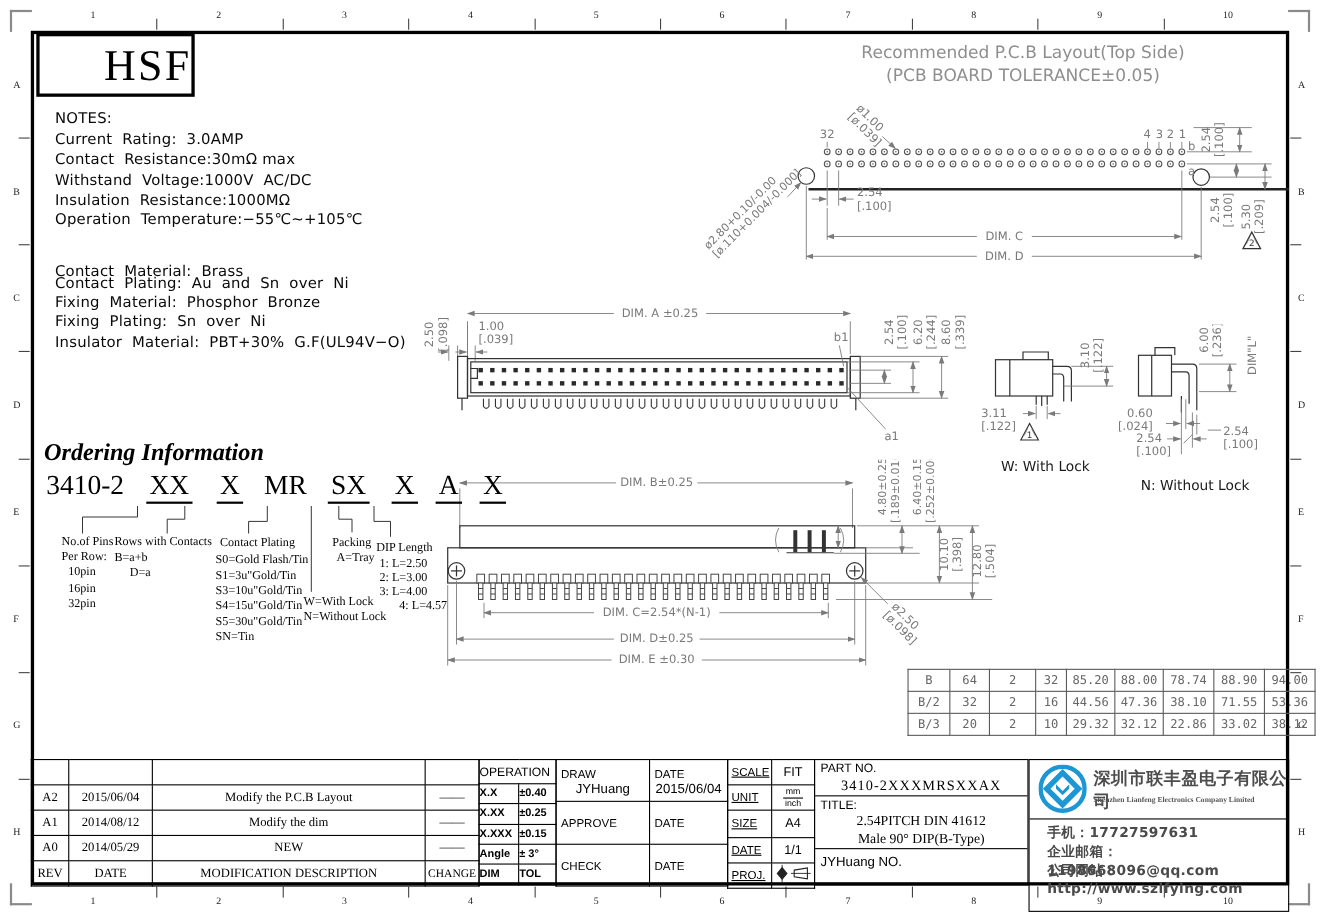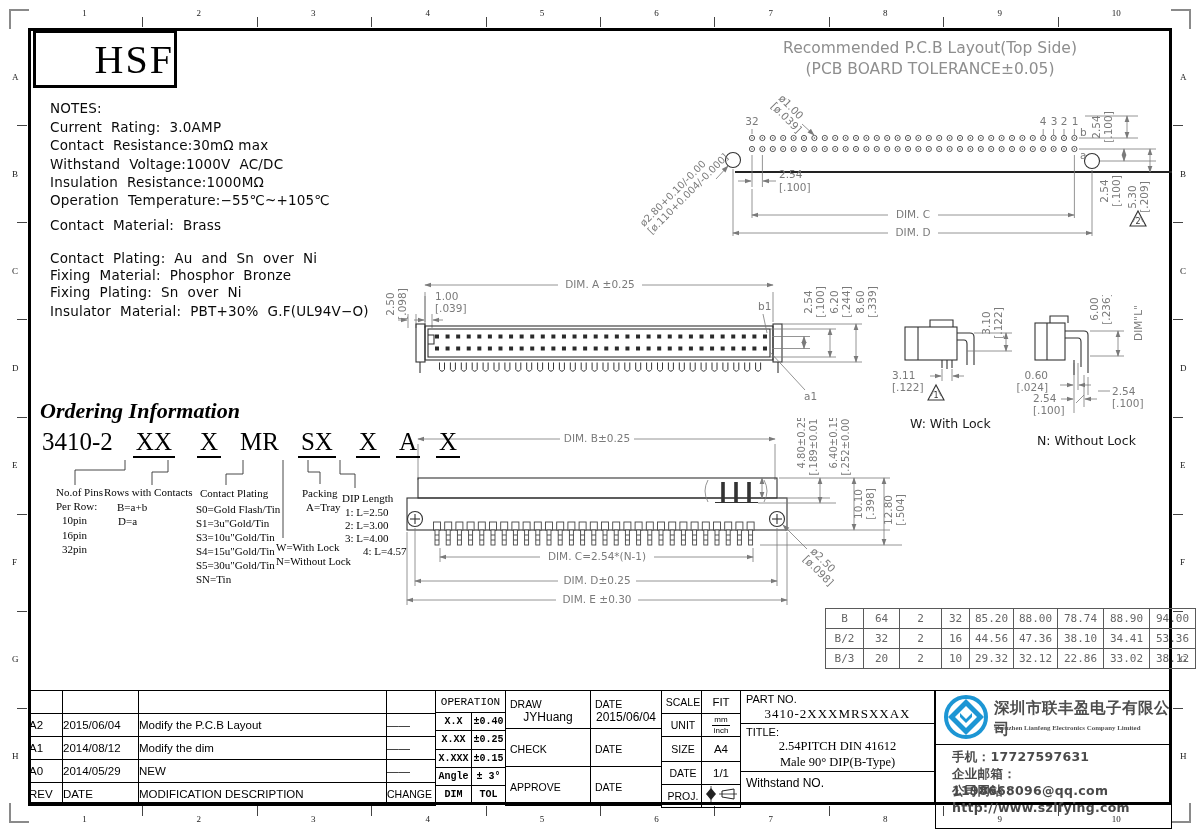--- a/index.html
+++ b/index.html
@@ -43,27 +43,27 @@
   #ordcode .cd{margin:0 8px;padding:0 3px;}
   #ordcode .u{border-bottom:2px solid #000;}
   .ordlab{position:absolute;font-family:"Liberation Serif",serif;font-size:11px;color:#050505;white-space:nowrap;}
   
   #spectable{position:absolute;left:825px;top:608px;border-collapse:collapse;table-layout:fixed;}
   #spectable td{border:1px solid #5a5a5a;height:19px;text-align:center;
     font-family:"DejaVu Sans Mono",monospace;font-size:11px;color:#666;padding:0;overflow:hidden;}
   
   .tb{position:absolute;border-collapse:collapse;table-layout:fixed;}
   .tb td{border:1px solid #000;padding:0;vertical-align:middle;overflow:hidden;}
-  #revtable td{font-size:11.5px;text-align:left;font-family:Liberation Sans, sans-serif;}
-  #toltable td{font-size:10px;font-weight:bold;text-align:center;font-family:Liberation Mono, monospace;}
+  #revtable td{font-size:11.5px;text-align:center;font-family:Liberation Serif, serif;}
+  #toltable td{font-size:10px;font-weight:bold;font-family:Liberation Sans, sans-serif;}
   #signtable td{font-family:"Liberation Sans",sans-serif;}
   .celllab{display:block;font-size:10.5px;padding:2px 0 0 4px;text-align:left;}
   .cellval{display:block;font-size:12px;text-align:center;}
   #scaletable td{font-family:"Liberation Sans",sans-serif;}
-  .sclab{font-size:10.5px;padding-left:3px;text-align:center;display:block;}
+  .sclab{font-size:10.5px;padding-left:3px;text-align:left;display:block;text-decoration:underline;}
   .scval{font-size:11.5px;text-align:center;display:block;}
   .unitstack{display:flex;flex-direction:column;align-items:center;line-height:8px;font-size:8px;}
   .unitstack .ul{width:18px;border-top:1px solid #000;margin:1px 0;}
   
   #partblock{position:absolute;left:740px;top:690px;width:195px;height:115px;border:1px solid #000;box-sizing:border-box;}
   .pbrow{position:relative;box-sizing:border-box;border-bottom:1px solid #000;}
   .pblab{position:absolute;left:5px;top:2px;font-size:11px;font-family:"Liberation Sans",sans-serif;}
   .pbval{position:absolute;width:100%;text-align:center;font-family:"Liberation Serif",serif;}
   
   #company{position:absolute;left:935px;top:690px;width:237px;height:139px;border:1px solid #000;box-sizing:border-box;}
@@ -156,21 +156,21 @@
   <div id="hsfbox">
     <span>HSF</span>
   </div>
 
   <span class="noteline" style="left:50px;top:100px;">NOTES:</span>
   <span class="noteline" style="left:50px;top:119px;">Current  Rating:  3.0AMP</span>
   <span class="noteline" style="left:50px;top:137px;">Contact  Resistance:30mΩ max</span>
   <span class="noteline" style="left:50px;top:156px;">Withstand  Voltage:1000V  AC/DC</span>
   <span class="noteline" style="left:50px;top:174px;">Insulation  Resistance:1000MΩ</span>
   <span class="noteline" style="left:50px;top:192px;">Operation  Temperature:−55℃~+105℃</span>
-  <span class="noteline" style="left:50px;top:217px;">Contact  Material:  Brass</span>
+  <span class="noteline" style="left:50px;top:239px;">Contact  Material:  Brass</span>
   <span class="noteline" style="left:50px;top:250px;">Contact  Plating:  Au  and  Sn  over  Ni</span>
   <span class="noteline" style="left:50px;top:267px;">Fixing  Material:  Phosphor  Bronze</span>
   <span class="noteline" style="left:50px;top:284px;">Fixing  Plating:  Sn  over  Ni</span>
   <span class="noteline" style="left:50px;top:303px;">Insulator  Material:  PBT+30%  G.F(UL94V−O)</span>
 
   <div id="pcbtitle">
     <div>Recommended  P.C.B  Layout(Top Side)</div>
     <div>(PCB  BOARD  TOLERANCE±0.05)</div>
   </div>
 
@@ -685,21 +685,21 @@
     <polyline points="243,8 243,86" class="ol" style="stroke-width:0.9"></polyline>
     <polyline points="268,8 268,20 280,20 280,32" class="ol" style="stroke-width:0.9"></polyline>
     <polyline points="300,8 300,22 315,22 315,36" class="ol" style="stroke-width:0.9"></polyline>
   </svg>
   <span class="ordlab" style="left:56px;top:486px;">No.of Pins</span>
   <span class="ordlab" style="left:56px;top:500px;">Per Row:</span>
   <span class="ordlab" style="left:62px;top:514px;">10pin</span>
   <span class="ordlab" style="left:62px;top:529px;">16pin</span>
   <span class="ordlab" style="left:62px;top:543px;">32pin</span>
   <span class="ordlab" style="left:104px;top:486px;">Rows with Contacts</span>
-  <span class="ordlab" style="left:117px;top:501px;">B=a+b</span>
+  <span class="ordlab" style="left:104px;top:501px;">B=a+b</span>
   <span class="ordlab" style="left:118px;top:515px;">D=a</span>
   <span class="ordlab" style="left:200px;top:487px;">Contact Plating</span>
   <span class="ordlab" style="left:196px;top:503px;">S0=Gold Flash/Tin</span>
   <span class="ordlab" style="left:196px;top:517px;">S1=3u"Gold/Tin</span>
   <span class="ordlab" style="left:196px;top:531px;">S3=10u"Gold/Tin</span>
   <span class="ordlab" style="left:196px;top:545px;">S4=15u"Gold/Tin</span>
   <span class="ordlab" style="left:196px;top:559px;">S5=30u"Gold/Tin</span>
   <span class="ordlab" style="left:196px;top:573px;">SN=Tin</span>
   <span class="ordlab" style="left:276px;top:541px;">W=With Lock</span>
   <span class="ordlab" style="left:276px;top:555px;">N=Without Lock</span>
@@ -736,21 +736,21 @@
           <td>94.00</td>
         </tr>
     <tr>
       <td>B/2</td>
           <td>32</td>
           <td>2</td>
       <td>16</td>
           <td>44.56</td>
           <td>47.36</td>
       <td>38.10</td>
-          <td>34.41</td>
+          <td>71.55</td>
           <td>53.36</td>
         </tr>
     <tr>
       <td>B/3</td>
           <td>20</td>
           <td>2</td>
       <td>10</td>
           <td>29.32</td>
           <td>32.12</td>
       <td>22.86</td>
@@ -842,31 +842,31 @@
         <tr style="height:38px">
       <td>
             <span class="celllab">DRAW</span>
           <span class="cellval">JYHuang</span>
           </td>
       <td>
             <span class="celllab">DATE</span>
           <span class="cellval">2015/06/04</span>
           </td>
         </tr>
+    <tr style="height:39px">
+      <td>
+            <span class="celllab">APPROVE</span>
+          </td>
+      <td>
+            <span class="celllab">DATE</span>
+          </td>
+        </tr>
     <tr style="height:38px">
       <td>
             <span class="celllab">CHECK</span>
-          </td>
-      <td>
-            <span class="celllab">DATE</span>
-          </td>
-        </tr>
-    <tr style="height:39px">
-      <td>
-            <span class="celllab">APPROVE</span>
           </td>
       <td>
             <span class="celllab">DATE</span>
           </td>
         </tr>
   </tbody>
     </table>
 
   <table id="scaletable" class="tb" style="left:661px;top:690px;width:79px;height:115px;">
     <colgroup>
@@ -929,21 +929,21 @@
     <div class="pbrow" style="height:33px;">
       <span class="pblab">PART NO.</span>
       <span class="pbval" style="top:15px;font-size:13px;letter-spacing:1px;">3410-2XXXMRSXXAX</span>
     </div>
     <div class="pbrow" style="height:48px;">
       <span class="pblab">TITLE:</span>
       <span class="pbval" style="top:15px;font-size:12.5px;">2.54PITCH DIN 41612</span>
       <span class="pbval" style="top:31px;font-size:12.5px;">Male 90° DIP(B-Type)</span>
     </div>
     <div class="pbrow" style="height:32px;border-bottom:none;">
-      <span class="pblab" style="font-size:12px;top:4px;">Withstand NO.</span>
+      <span class="pblab" style="font-size:12px;top:4px;">JYHuang NO.</span>
     </div>
   </div>
 
   <div id="company">
     <div id="comp-top">
       <svg width="44" height="44" style="position:absolute;left:8px;top:4px;" viewBox="0 0 44 44">
         <circle cx="22" cy="22" r="20" fill="none" stroke="#1d96d4" stroke-width="4"></circle>
         <polygon points="22,4 40,22 22,40 4,22" fill="#1d96d4"></polygon>
         <polygon points="22,11 33,22 22,33 11,22" fill="#fff"></polygon>
         <path d="M16,18 L22,24 L28,18 L28,22 L22,28 L16,22 Z" fill="#1d96d4"></path>

